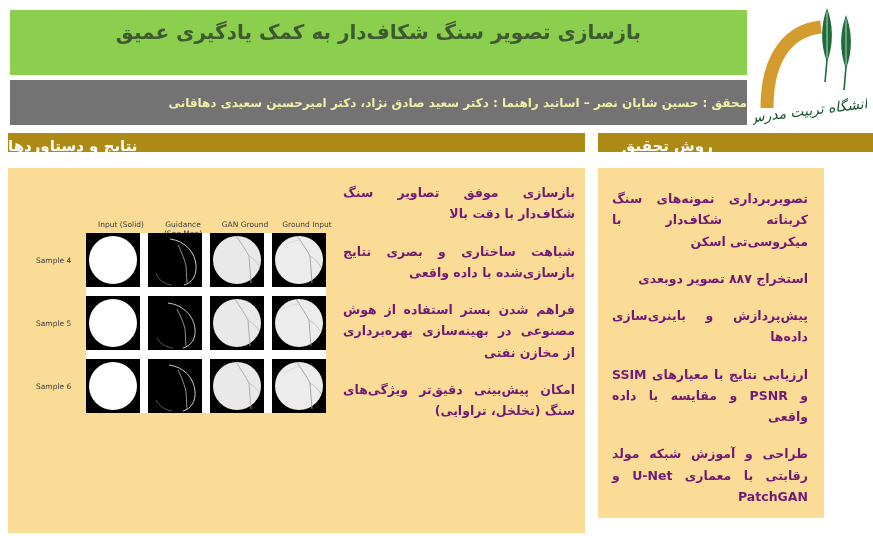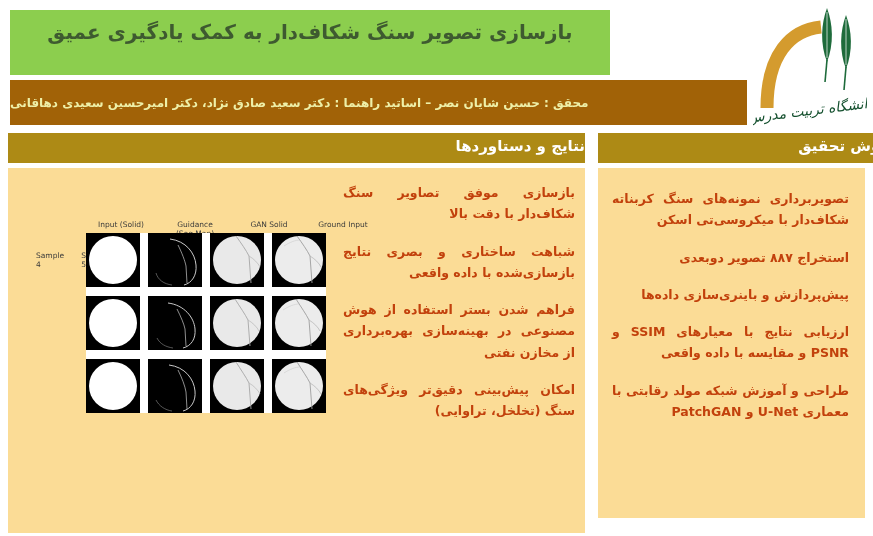--- a/index.html
+++ b/index.html
@@ -4,63 +4,63 @@
 <style>
   html,body{margin:0;padding:0;}
   body{
     width:873px;height:536px;position:relative;background:#ffffff;
     font-family:"DejaVu Sans", sans-serif;overflow:hidden;
   }
   .abs{position:absolute;}
 
   
   .green-banner{
-    left:10px;top:10px;width:600px;height:65px;background:#8CCE4E;
+    left:10px;top:10px;width:737px;height:65px;background:#8CCE4E;
     text-align:center;
   }
   .green-banner .title{
     padding-top:10px;font-size:20px;color:#3E5A30;font-weight:600;direction:rtl;
   }
   .dark-banner{
-    left:10px;top:80px;width:737px;height:45px;background:#a16207;
-    display:flex;align-items:center;justify-content:flex-start;
+    left:10px;top:80px;width:737px;height:45px;background:#737373;
+    display:flex;align-items:center;justify-content:flex-end;
   }
   .dark-banner .authors{
     font-size:12px;font-weight:bold;color:#EEF0A8;direction:rtl;
   }
 
   
   .logo{left:753px;top:2px;width:114px;height:126px;}
 
   
   .sec-header{
-    height:30px;background:#AD8A15;color:#ffffff;font-weight:bold;
-    font-size:15px;text-align:right;line-height:27px;direction:rtl;
+    height:19px;background:#AD8A15;color:#ffffff;font-weight:bold;
+    font-size:15px;text-align:left;line-height:27px;direction:rtl;
   }
   .sec-header.results{left:8px;top:133px;width:577px;}
   .sec-header.method{left:598px;top:133px;width:267px;padding-left:24px;}
 
   
   .panel{background:#FBDC96;}
   .panel.results{left:8px;top:168px;width:577px;height:365px;}
-  .panel.method{left:598px;top:168px;width:267px;height:350px;}
-
-  .bullets{direction:rtl;color:#c2410c;font-weight:bold;font-size:12.5px;line-height:1.7;}
+  .panel.method{left:598px;top:168px;width:226px;height:350px;}
+
+  .bullets{direction:rtl;color:#701a75;font-weight:bold;font-size:12.5px;line-height:1.7;}
   .bullets p{margin:0 0 16px 0;text-align:justify;}
   .method-bullets{padding:20px 16px 0 14px;}
   .results-bullets{position:absolute;top:14px;right:10px;width:232px;}
 
   
   .figure{position:absolute;left:20px;top:52px;}
   .fig-headers{
-    margin-left:66px;display:grid;grid-template-columns:repeat(4,54px);gap:0 20px;
+    margin-left:66px;display:grid;grid-template-columns:repeat(4,54px);gap:0 8px;
     font-size:7.5px;color:#3a3a3a;text-align:center;height:13px;
   }
   .fig-body{display:flex;}
-  .fig-labels{width:58px;display:flex;flex-direction:row;gap:9px;}
+  .fig-labels{width:58px;display:flex;flex-direction:column;gap:9px;}
   .fig-labels .lbl{
     height:54px;display:flex;align-items:center;font-size:7.5px;color:#3a3a3a;
     padding-left:8px;box-sizing:border-box;
   }
   .fig-grid{
     display:grid;grid-template-columns:repeat(4,54px);grid-auto-rows:54px;
     gap:9px 8px;background:#ffffff;
   }
   .fig-grid svg{display:block;}
 </style>
@@ -97,21 +97,21 @@
     <p>بازسازی موفق تصاویر سنگ شکاف‌دار با دقت بالا</p>
     <p>شباهت ساختاری و بصری نتایج بازسازی‌شده با داده واقعی</p>
     <p>فراهم شدن بستر استفاده از هوش مصنوعی در بهینه‌سازی بهره‌برداری از مخازن نفتی</p>
     <p>امکان پیش‌بینی دقیق‌تر ویژگی‌های سنگ (تخلخل، تراوایی)</p>
   </div>
 
   <div class="figure">
     <div class="fig-headers">
       <span>Input (Solid)</span>
       <span>Guidance (Seg Map)</span>
-      <span>GAN Solid</span>
+      <span>GAN Ground</span>
       <span>Ground Input</span>
     </div>
     <div class="fig-body">
       <div class="fig-labels">
         <div class="lbl">Sample 4</div>
         <div class="lbl">Sample 5</div>
         <div class="lbl">Sample 6</div>
       </div>
       <div class="fig-grid">
 

